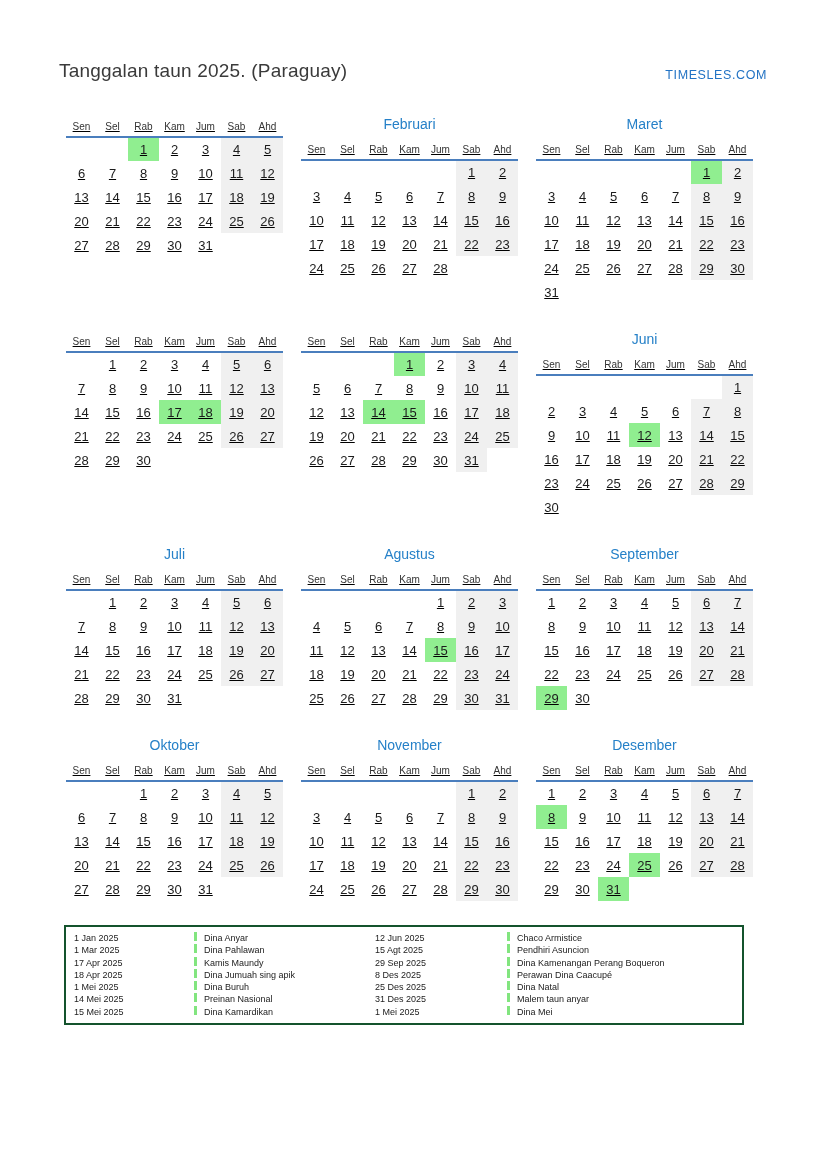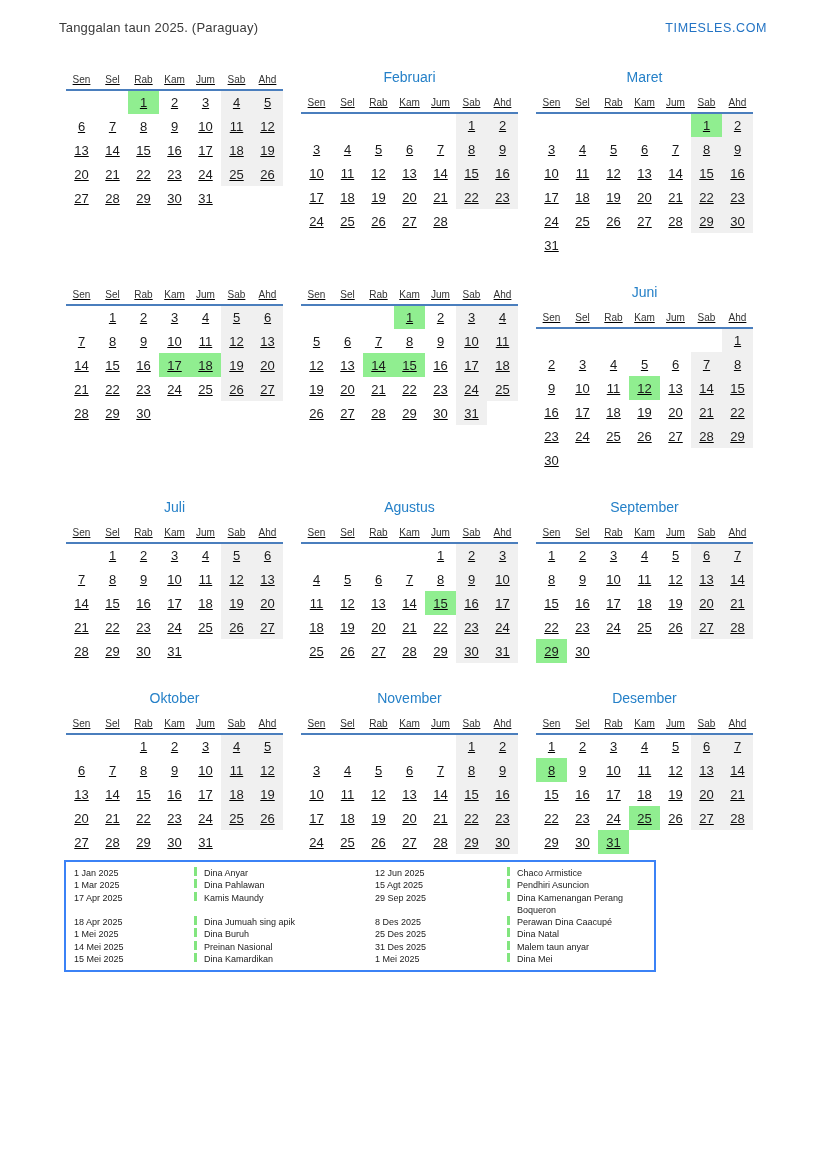--- a/index.html
+++ b/index.html
@@ -5,21 +5,21 @@
   * { margin:0; padding:0; box-sizing:border-box; }
   html,body { background:#ffffff; }
   body {
     width:827px; height:1169px; overflow:hidden; position:relative;
     font-family:"Liberation Sans", sans-serif;
   }
   .header {
     display:flex; justify-content:space-between; align-items:flex-end;
     padding:20px 60px 0 59px;
   }
-  .page-title { font-size:13px; font-weight:400; color:#3a3a3a; letter-spacing:0.2px; }
+  .page-title { font-size:19px; font-weight:400; color:#3a3a3a; letter-spacing:0.2px;margin-top:40px; }
   .site-link {
     font-size:12.5px; font-weight:400; color:var(--blue-link); text-decoration:none;
     letter-spacing:0.6px; cursor:pointer;
   }
   .cal-grid {
     display:grid; grid-template-columns:repeat(3,217px);
     column-gap:18px; row-gap:26px;
     margin:33px 0 0 66px;
   }
   .month { width:217px; }
@@ -33,22 +33,22 @@
     text-align:center; vertical-align:bottom; padding:0 0 4px 0;
     border-bottom:2px solid var(--blue-line);
   }
   table.cal td {
     width:31px; height:24px; text-align:center; vertical-align:middle;
     font-size:13px; color:#1c1c1c;
   }
   table.cal td.wknd { background:var(--weekend-gray); }
   table.cal td.hl { background:var(--green); }
   .legend {
-    margin:6px 0 0 64px; width:592px;
-    border:2px solid #3b82f6;
+    margin:24px 0 0 64px; width:680px;
+    border:2px solid #14532d;
     padding:5px 0 5px 8px;
   }
   .lg-row { display:grid; grid-template-columns:120px 181px 132px auto; }
   .lg-date { font-size:9px; color:#222; line-height:12.3px; }
   .lg-name { font-size:9px; color:#222; line-height:12.3px; display:flex; align-items:flex-start; }
   .lg-bar {
     display:inline-block; width:3px; height:9px; flex:0 0 3px;
     background:var(--green-bar); margin-right:7px;
   }
 </style>

